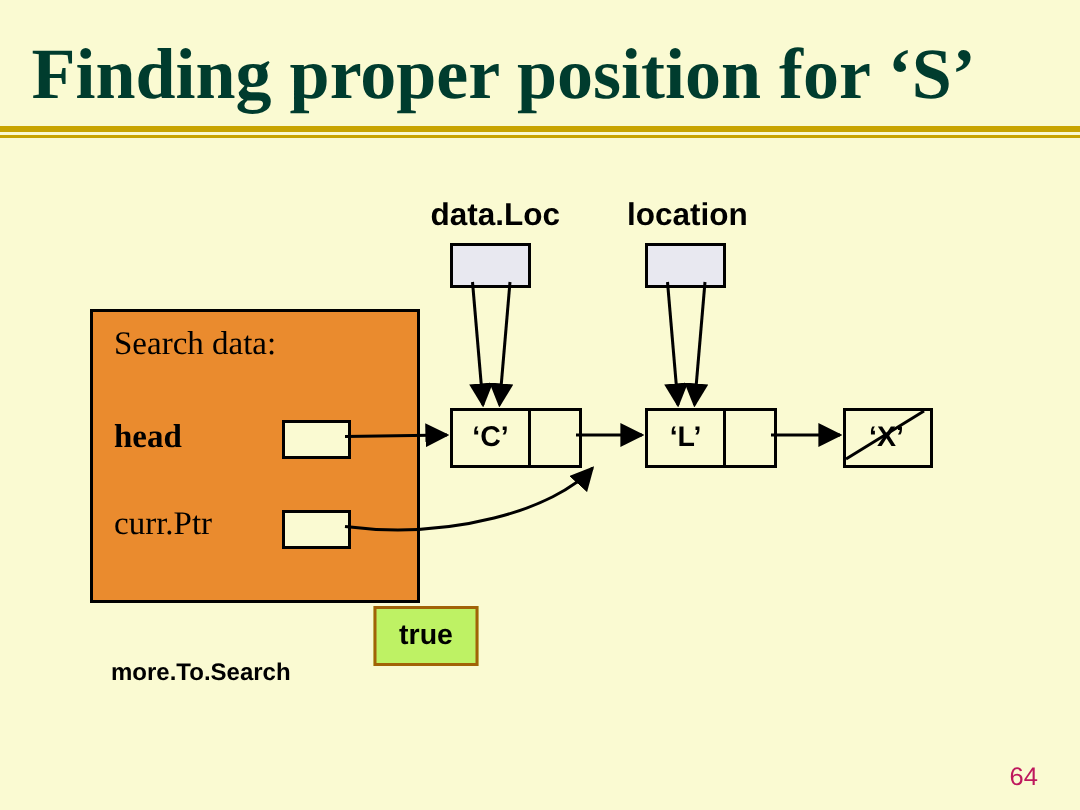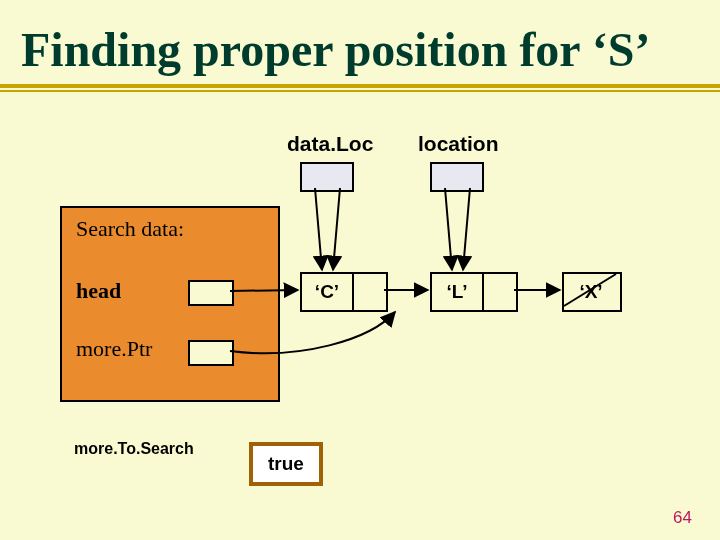--- a/index.html
+++ b/index.html
@@ -38,42 +38,42 @@
   .nodeC .val{width:50px}
   .nodeC .next{width:32px}
   .nodeL{left:430px;top:272px;width:84px}
   .nodeL .val{width:50px}
   .nodeL .next{width:32px}
   .nodeX{left:562px;top:272px;width:56px}
   .nodeX .val{width:54px;border-right:none}
   .slashX{position:absolute;left:562px;top:272px;width:56px;height:36px;pointer-events:none}
 
   .more-lbl{left:74px;top:440px;font-size:16px}
-  .true-box{position:absolute;left:249px;top:442px;width:66px;height:36px;border:4px solid #a16207;background:#ffffff;display:flex;align-items:center;justify-content:center;font-family:Arial,Helvetica,sans-serif;font-weight:700;font-size:19px}
+  .true-box{position:absolute;left:249px;top:404px;width:66px;height:36px;border:2px solid #a16207;background:#bef264;display:flex;align-items:center;justify-content:center;font-family:Arial,Helvetica,sans-serif;font-weight:700;font-size:19px}
 
   .pagenum{position:absolute;right:28px;bottom:12px;font-family:Arial,Helvetica,sans-serif;font-size:17px;color:#be185d}
 
   svg.arrows{position:absolute;left:0;top:0;width:720px;height:540px;pointer-events:none}
 </style>
 </head>
 <body>
 
 <div class="title">Finding proper position for ‘S’</div>
 <div class="rule rule1"></div>
 <div class="rule rule2"></div>
 
 <div class="lbl predloc-lbl">data.Loc</div>
 <div class="lbl location-lbl">location</div>
 <div class="ptr-box predloc-box"></div>
 <div class="ptr-box location-box"></div>
 
 <div class="priv-box"></div>
 <div class="lbl serif priv-title">Search data:</div>
 <div class="lbl serif head-lbl">head</div>
-<div class="lbl serif curr-lbl">more.Ptr</div>
+<div class="lbl serif curr-lbl">curr.Ptr</div>
 <div class="var-box head-box"></div>
 <div class="var-box curr-box"></div>
 
 <div class="node nodeC">
   <div class="val">‘C’</div>
   <div class="next"></div>
 </div>
 <div class="node nodeL">
   <div class="val">‘L’</div>
   <div class="next"></div>

